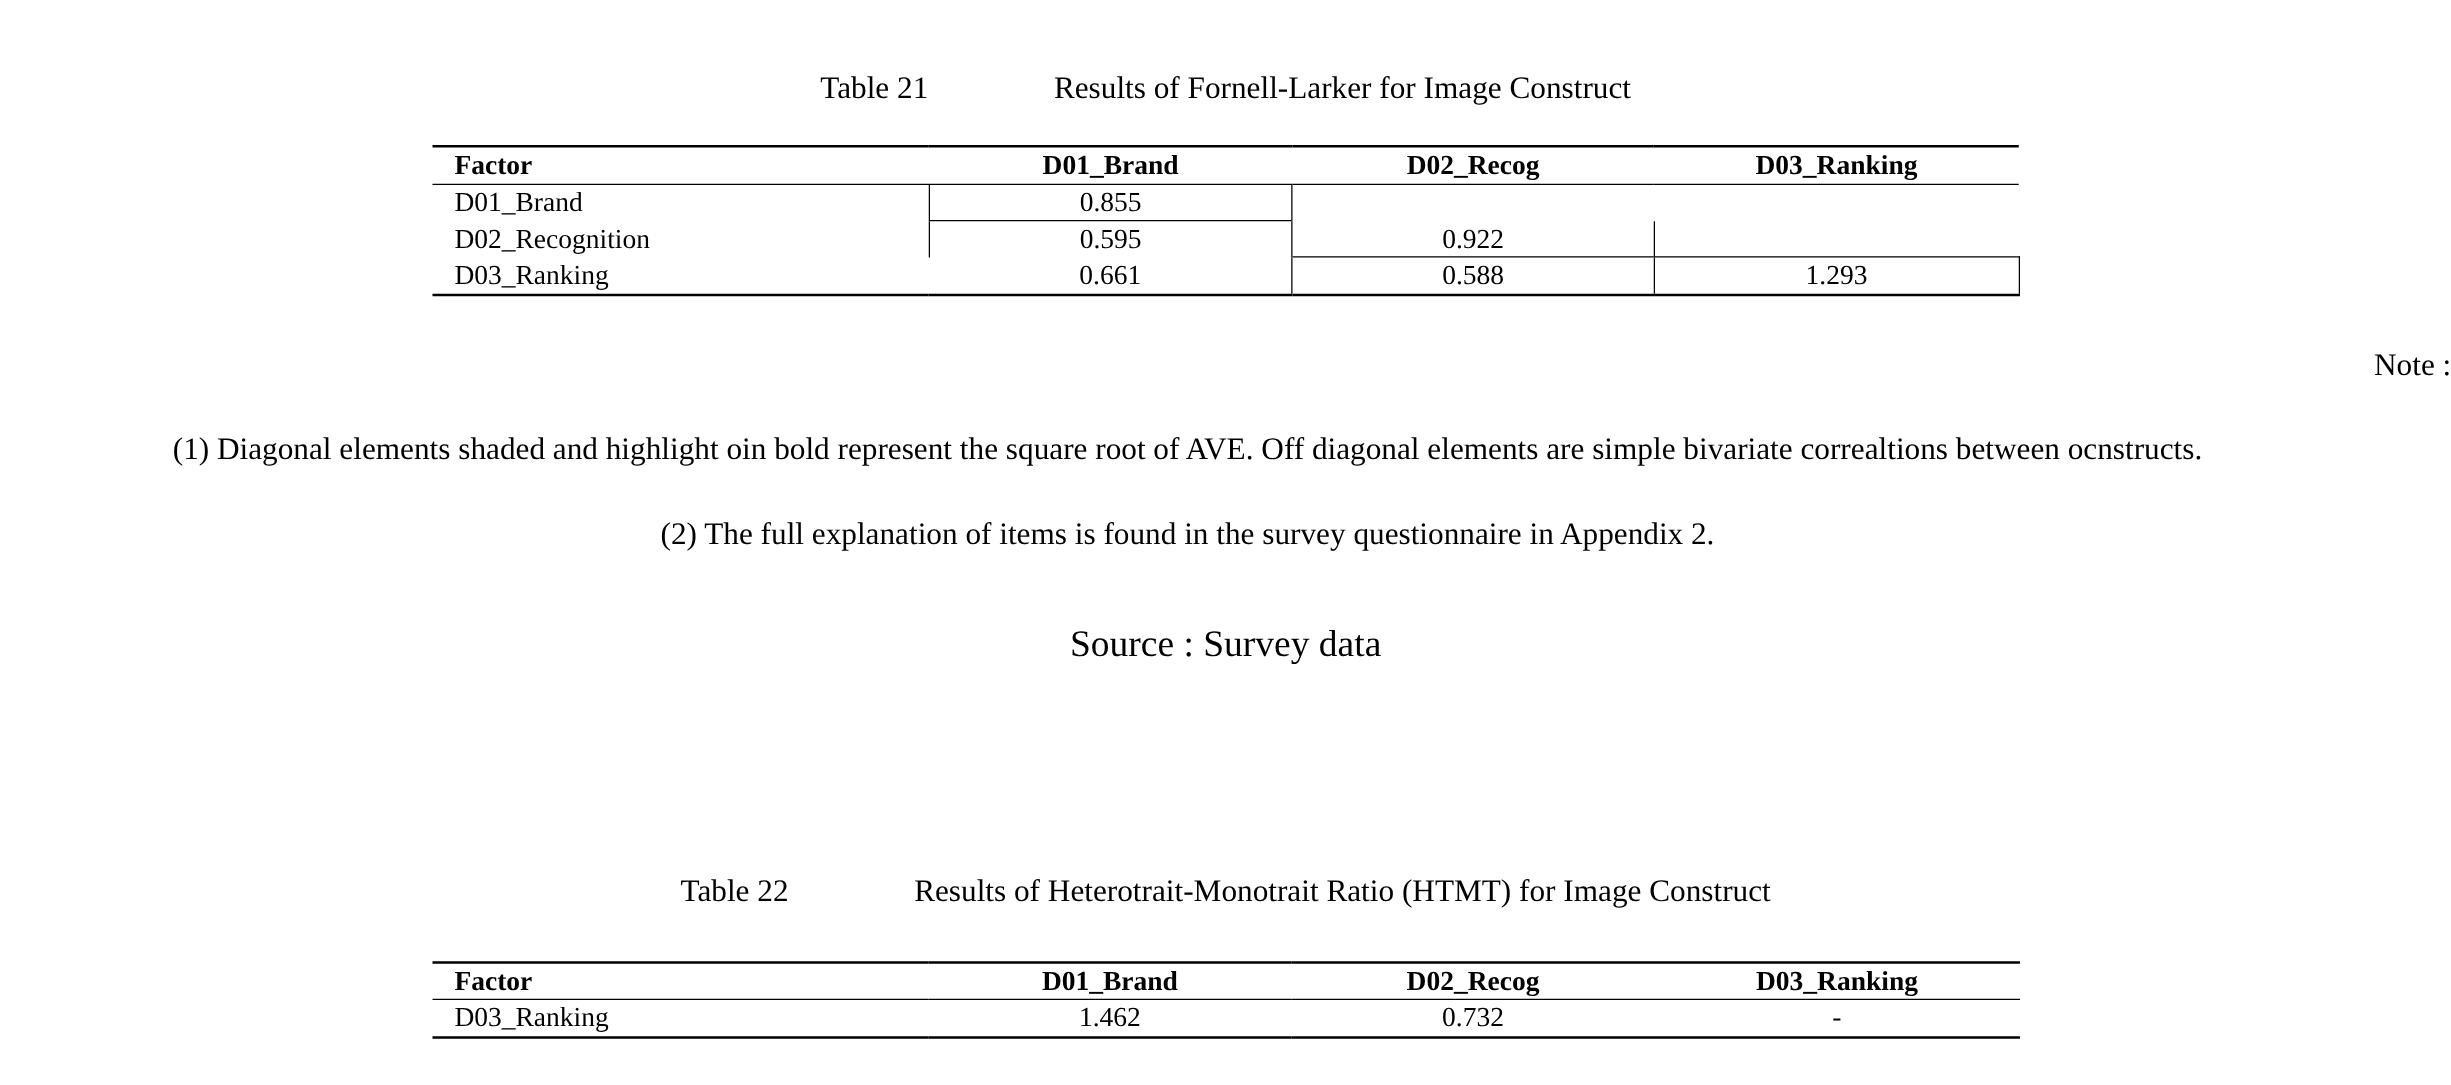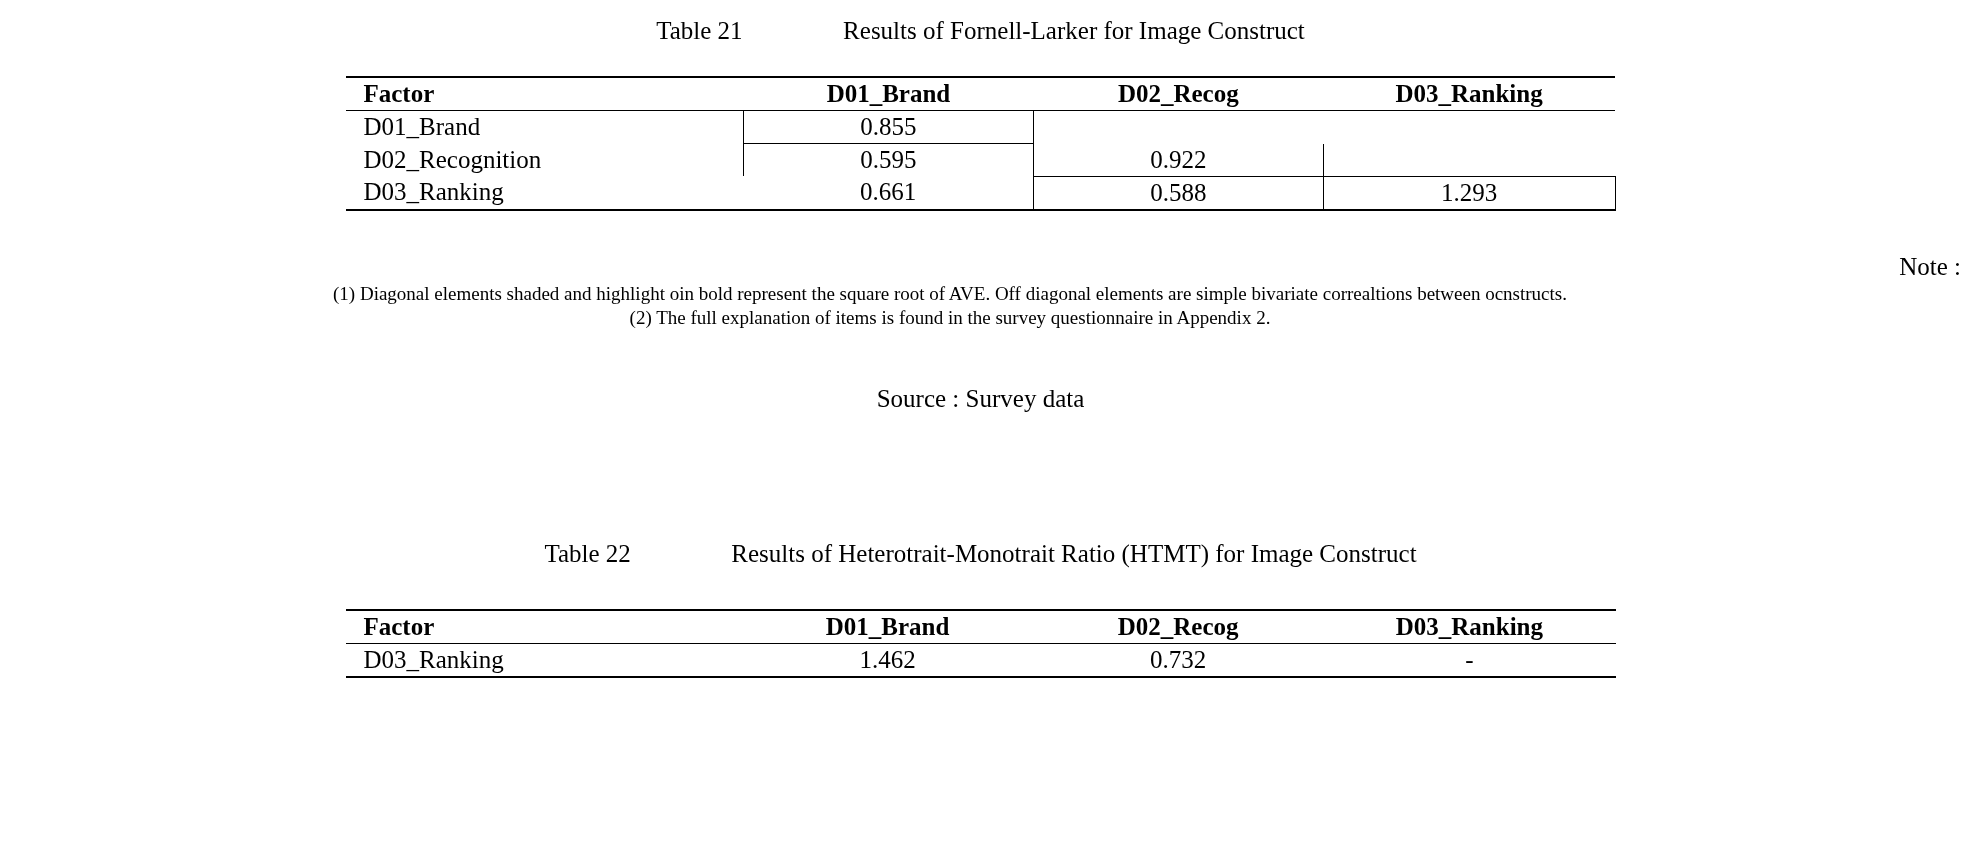--- a/index.html
+++ b/index.html
@@ -29,31 +29,32 @@
   }
   .caption .cap-num {
     display: inline-block;
   }
   .caption .cap-gap {
     display: inline-block;
     width: 88px;
   }
   .caption .cap-title {
     display: inline-block;
+    margin-top: 40px;
   }
 
   .tbl-wrap {
     width: 1270px;
     margin: 0 auto;
     position: relative;
   }
   table.doc {
     border-collapse: collapse;
     width: 1270px;
-    font-size: 25px;
+    font-size: 22px;
   }
   table.doc td, table.doc th {
     padding: 2px 6px;
     font-weight: normal;
     text-align: center;
     vertical-align: middle;
     line-height: 1.12;
   }
   table.doc th {
     font-weight: bold;
@@ -78,27 +79,28 @@
   .boxR { border-right: 1.6px solid #000; }
   .boxT { border-top: 1.6px solid #000; }
 
   .note {
     text-align: right;
     font-size: 25px;
     line-height: 1.25;
   }
   .note-wide {
     text-align: center;
-    font-size: 19px;
+    font-size: 25px;
     line-height: 1.25;
     width: 1900px;
+    margin-top: 36px;
   }
   .source {
     text-align: center;
-    font-size: 25px;
+    font-size: 30px;
   }
   .sp-16 { height: 16px; }
   .sp-30 { height: 30px; }
   .sp-40 { height: 40px; }
   .sp-56 { height: 56px; }
   .sp-70 { height: 70px; }
 </style>
 </head>
 <body>
 

